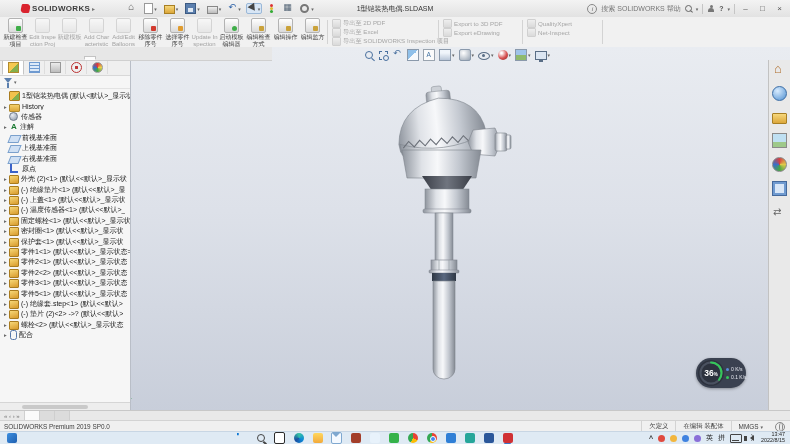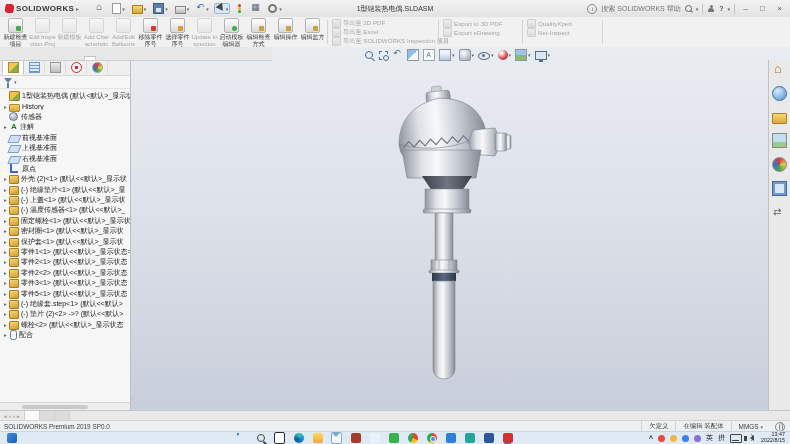--- a/index.html
+++ b/index.html
@@ -3,21 +3,21 @@
 <meta charset="utf-8">
 <style>
   html,body{margin:0;padding:0}
   body{width:790px;height:444px;position:relative;overflow:hidden;
        font-family:"Liberation Sans","DejaVu Sans",sans-serif;background:#f0f0f0;
        -webkit-font-smoothing:antialiased}
   #app{position:absolute;inset:0}
   
   #titlebar{position:absolute;left:0;top:0;right:0;height:17px;background:linear-gradient(#f3f3f3,#e2e2e2);
             border-bottom:1px solid #cfcfcf;display:flex;align-items:center;font-size:7px;color:#444}
-  .logo{display:flex;align-items:center;gap:2px;padding:0 5px}
+  .logo{display:flex;align-items:center;gap:2px;padding:0 21px}
   .flame{width:9px;height:9px;background:#d9232e;border-radius:1px 4px 1px 4px;transform:skewX(-12deg)}
   .brandtext{font-weight:bold;font-size:8px;letter-spacing:.3px;color:#3c3c3c}
   .expander{color:#777;font-size:6px}
   .qat{display:flex;align-items:center;gap:3px;margin-left:10px}
   .qbtn{display:flex;align-items:center;gap:1px;padding:1px 2px;border-radius:2px}
   .qbtn.pressed{background:#d8e6f5;border:1px solid #9ab8d8;padding:0 1px}
   .ddc{font-size:5px;color:#666}
   .qic{width:9px;height:9px;position:relative;display:inline-block}
   .i-home .qic::after{content:"⌂";position:absolute;font-size:10px;top:-3px;left:0;color:#555}
   .i-newdoc .qic{background:#fff;border:1px solid #999;width:7px;height:9px}
@@ -455,20 +455,42 @@
     </svg>
 
     <svg id="triad" width="30" height="32" viewBox="0 0 30 32">
       <line x1="25" y1="7" x2="6" y2="7" stroke="#2330c8" stroke-width="1.6"></line>
       <polygon points="6,7 11,4.5 11,9.5" fill="#2330c8"></polygon>
       <line x1="25" y1="7" x2="25" y2="26" stroke="#118a2f" stroke-width="1.6"></line>
       <polygon points="25,31 22.5,25 27.5,25" fill="#118a2f"></polygon>
       <rect x="23" y="5" width="4" height="4" fill="#c42222"></rect>
     </svg>
 
+    <div id="speedwidget">
+      <div class="swc">
+        <svg width="26" height="26" viewBox="0 0 26 26">
+          <circle cx="13" cy="13" r="10.5" fill="none" stroke="#4a5160" stroke-width="2"></circle>
+          <circle id="arc" cx="13" cy="13" r="10.5" fill="none" stroke="#35c75a" stroke-width="2" stroke-linecap="round" transform="rotate(-90 13 13)" stroke-dasharray="23.750440461138837 42.22300526424682"></circle>
+        </svg>
+        <span class="pct">
+            <span>36</span>
+            <i>%</i>
+          </span>
+      </div>
+      <div class="swr">
+        <div class="row">
+            <i class="dotb"></i>
+            <span>0 K/s</span>
+          </div>
+        <div class="row">
+            <i class="dotg"></i>
+            <span>0.1 K/s</span>
+          </div>
+      </div>
+    </div>
   </div>
 
   <div id="tabrow">
 
   <span class="ctab"></span>
       <span class="ctab"></span>
       <span class="ctab"></span>
       <span class="ctab"></span>
       <span class="ctab"></span>
       <span class="ctab"></span>

